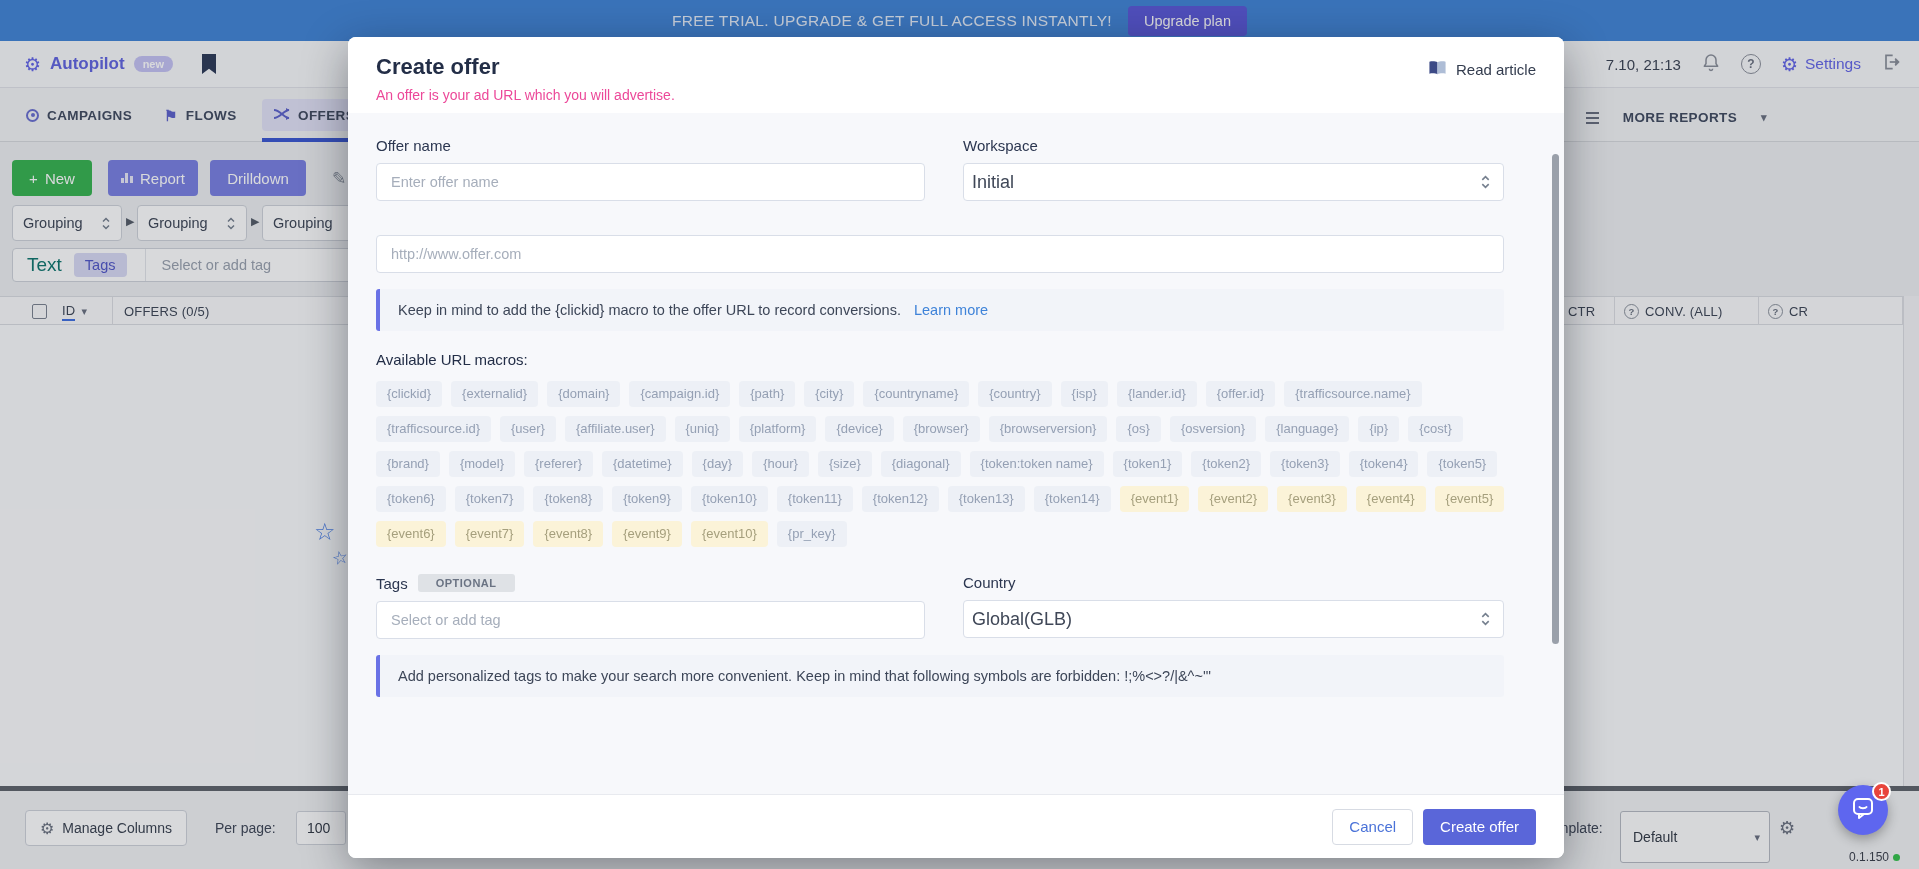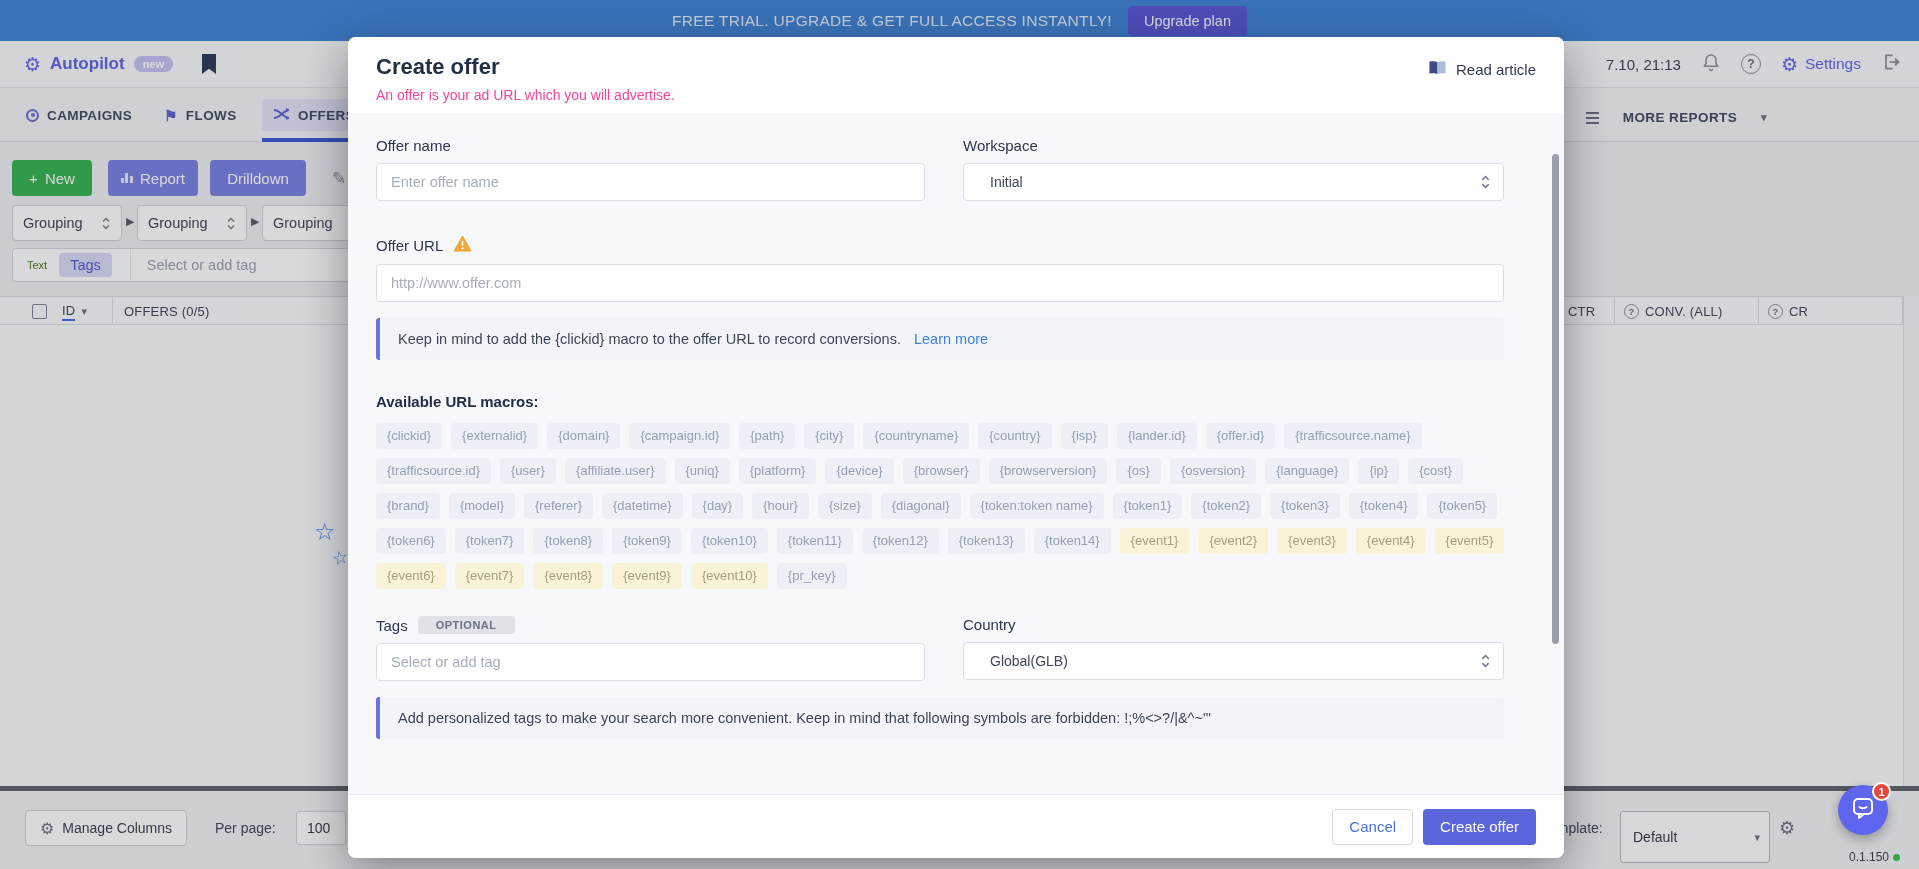--- a/index.html
+++ b/index.html
@@ -54,21 +54,21 @@
 
   .grouping-box { position:absolute; top:205px; width:110px; height:36px; background:#fff; border:1px solid #cfd3da;
                   border-radius:4px; display:flex; align-items:center; justify-content:space-between; padding:0 10px;
                   font-size:14.5px; color:#3f4757; z-index:1; }
   .g1 { left:12px; } .g2 { left:137px; } .g3 { left:262px; }
   .gsep { position:absolute; top:215px; font-size:11px; color:#555c68; z-index:1; }
   .s1 { left:126px; } .s2 { left:251px; }
 
   .filter-row { position:absolute; left:12px; top:248px; width:560px; height:34px; background:#fff;
                 border:1px solid #cfd3da; border-radius:4px; display:flex; align-items:center; z-index:1; }
-  .filter-text { font-size:11px; color:#4d7c0f; padding:0 12px 0 14px; }
+  .filter-text { font-size:19px; color:#0f766e; padding:0 12px 0 14px; }
   .filter-tags { background:#d9daf4; color:#5157c8; font-size:14.5px; padding:4px 11px; border-radius:4px; }
   .filter-input { flex:1; margin-left:18px; border-left:1px solid #e3e5ea; height:100%; display:flex; align-items:center;
                   padding-left:16px; font-size:14.5px; color:#9aa2af; }
 
   .table-header { position:absolute; left:0; top:296px; width:1919px; height:29px; background:#fafbfc;
                   border-top:1px solid #dadce1; border-bottom:1px solid #dadce1; z-index:1; font-size:13px; color:#3e4656; }
   .th-item { position:absolute; top:0; height:29px; display:flex; align-items:center; gap:6px; letter-spacing:.2px;text-align:right; }
   .checkbox { width:15px; height:15px; border:1.6px solid #7b8290; border-radius:2px; background:transparent; }
   .id-label { border-bottom:2px solid #3f6fe0; padding-bottom:1px; }
   .th-div { position:absolute; top:0; width:1px; height:29px; background:#dcdee3; }
@@ -109,26 +109,26 @@
   .read-article { position:absolute; right:28px; top:23px; display:flex; align-items:center; gap:9px;
                   font-size:15px; color:#333c4e; cursor:pointer; }
   .modal-body { position:relative; height:693px; background:#f7f8fb; padding:24px 60px 0 28px; overflow:hidden; }
   .form-row { display:flex; gap:38px; }
   .col-l { width:549px; }
   .col-r { flex:1; }
   .f-label { font-size:15px; color:#2b3650; margin-bottom:9px; display:flex; align-items:center; gap:10px; }
   .t-input { width:100%; height:38px; background:#fff; border:1px solid #d9dee8; border-radius:4px; padding:0 14px;
              font-size:14.5px; color:#3f4757; font-family:"Liberation Sans", sans-serif; }
   .t-input::placeholder { color:#a6aebb; }
-  .sel { width:100%; height:38px; background:#fff; border:1px solid #d9dee8; border-radius:4px; padding:0 12px 0 26px;
-         display:flex; align-items:center; justify-content:space-between; font-size:14px; color:#3f4757; cursor:pointer; }
+  .sel { width:100%; height:38px; background:#fff; border:1px solid #d9dee8; border-radius:4px; padding:0 12px 0 8px;
+         display:flex; align-items:center; justify-content:space-between; font-size:18px; color:#3f4757; cursor:pointer; }
   .note { margin-top:16px; min-height:42px; background:#f2f4f9; border-left:4px solid #6a72e6; border-radius:3px;
           display:flex; align-items:center; padding:8px 18px; font-size:14.5px; color:#3d4658; }
   .note a { color:#3f83d9; text-decoration:none; margin-left:13px; white-space:nowrap; }
-  .macros-title { margin-top:33px; font-size:15px; color:#232e47;font-weight:bold; }
+  .macros-title { margin-top:20px; font-size:15px; color:#232e47; }
   .chips { margin-top:13px; display:flex; flex-wrap:wrap; gap:9px; width:1157px; }
   .chip { background:#edf0f6; color:#95a0b4; font-size:13px; line-height:16px; padding:5px 11px; border-radius:4px; cursor:pointer; }
   .chip-event { background:#fbf3d8; color:#a59f7d; }
   .opt-badge { background:#dfe2e6; color:#6a7383; font-size:11px; font-weight:bold; letter-spacing:.5px;
                padding:3px 18px; border-radius:3px; }
   .modal-footer { position:absolute; left:0; bottom:0; width:100%; height:64px; background:#fff; border-top:1px solid #e8eaef;
                   display:flex; align-items:center; justify-content:flex-end; gap:10px; padding-right:28px; }
   .btn-cancel { height:36px; padding:0 16px; background:#fff; border:1px solid #d7dbe3; border-radius:4px;
                 color:#4a72d8; font-size:15px; cursor:pointer; }
   .btn-create { height:36px; padding:0 17px; background:#5a66d9; border:none; border-radius:4px;
@@ -357,30 +357,20 @@
                 <svg width="11" height="16" viewBox="0 0 10 15" fill="none" stroke="#76808f" stroke-width="1.5">
                   <path d="M2 5.5 5 2.5l3 3"></path>
                   <path d="M2 9.5l3 3 3-3"></path>
                 </svg>
               </span>
           </div>
         </div>
       </div>
 
       <div style="margin-top:34px">
-        <div class="f-label">
-          <span>Offer URL</span>
-          <span>
-            <svg width="19" height="17" viewBox="0 0 20 18">
-                <path d="M10 1l9 16H1z" fill="#f2a93b" stroke="#eda32e" stroke-linejoin="round"></path>
-                <rect x="9.2" y="6.2" width="1.7" height="5.2" rx=".8" fill="#fff"></rect>
-                <circle cx="10" cy="14" r="1.1" fill="#fff"></circle>
-              </svg>
-          </span>
-        </div>
         <input class="t-input" type="text" placeholder="http://www.offer.com" style="">
       </div>
 
       <div class="note">
         <span>Keep in mind to add the {clickid} macro to the offer URL to record conversions.</span>
         <a href="#">Learn more</a>
       </div>
 
       <div class="macros-title">Available URL macros:</div>
       <div class="chips">

